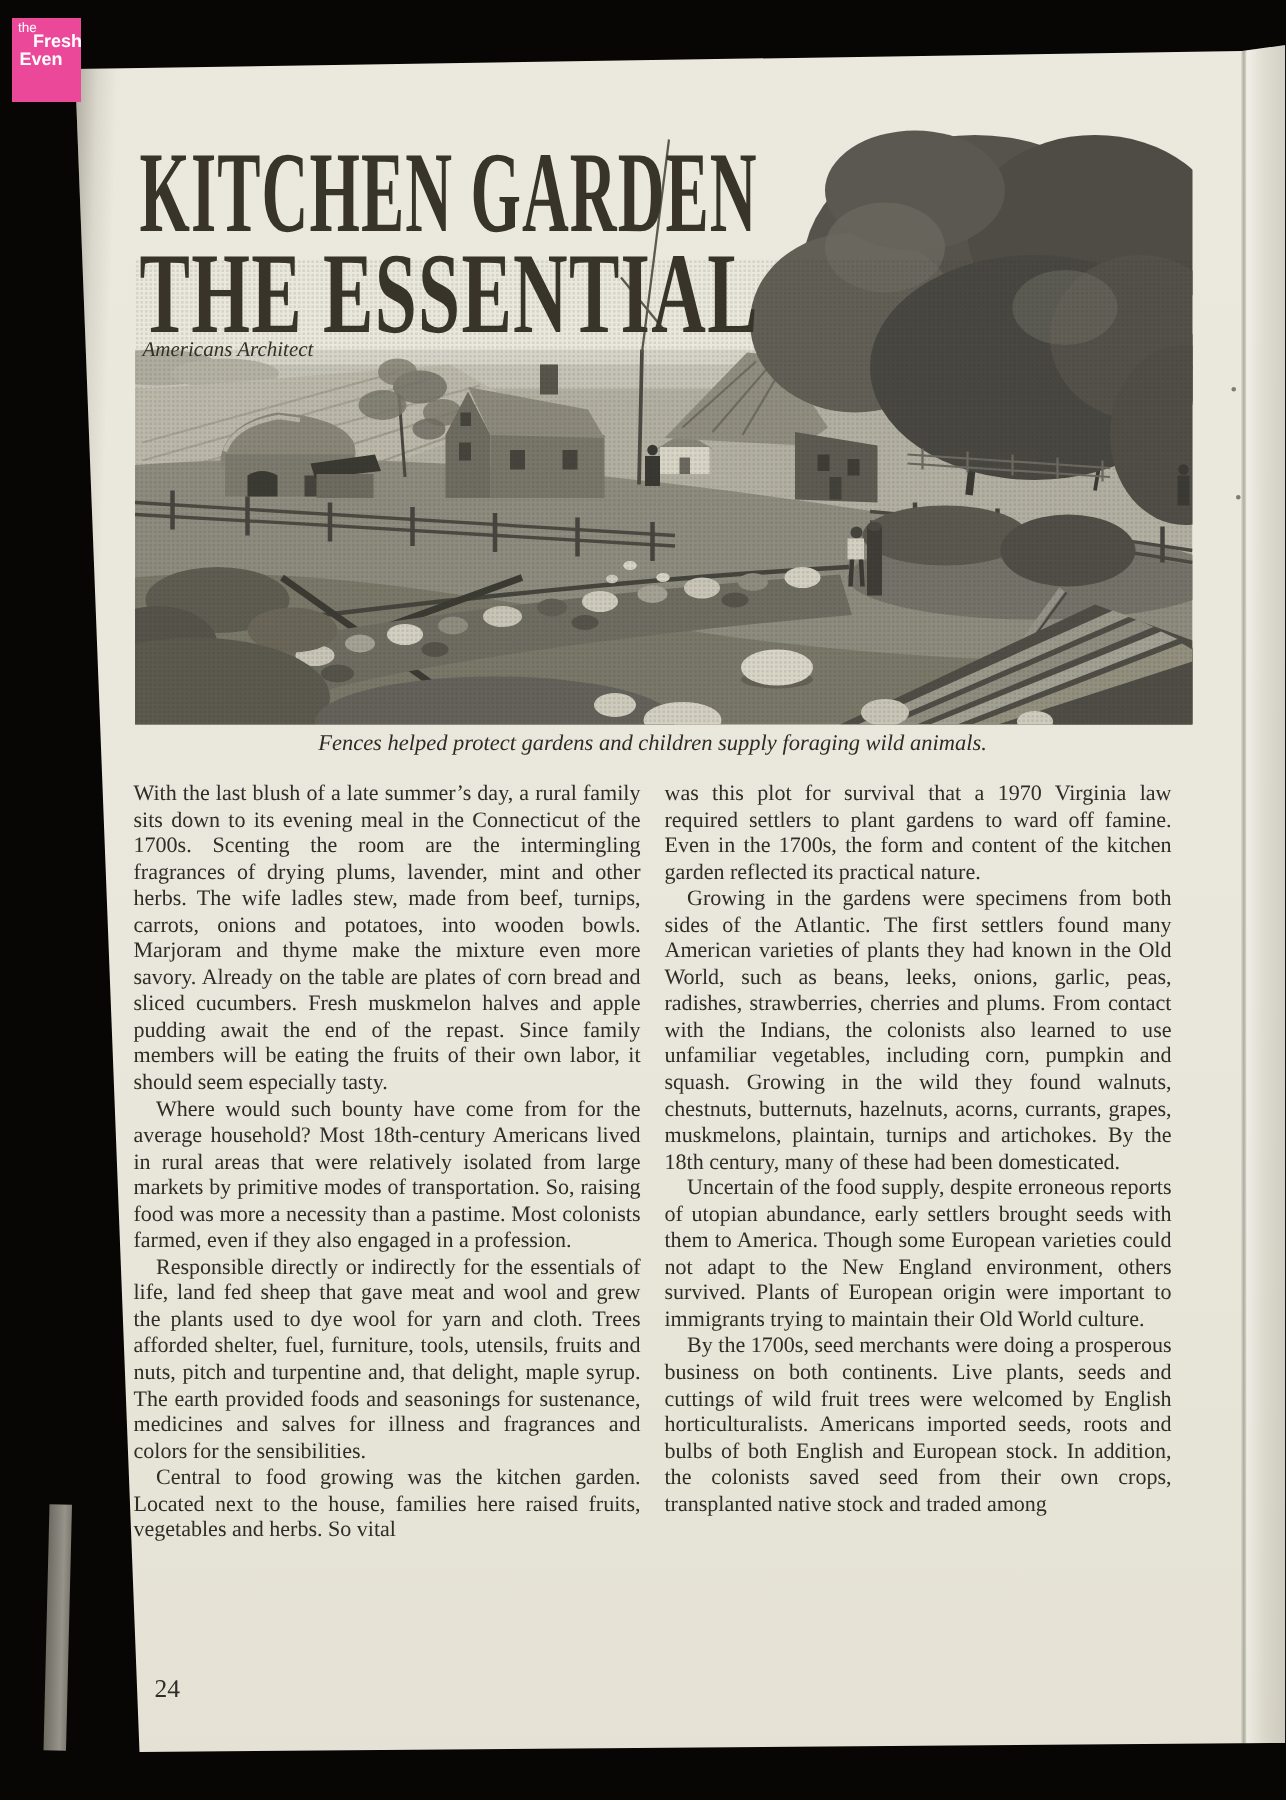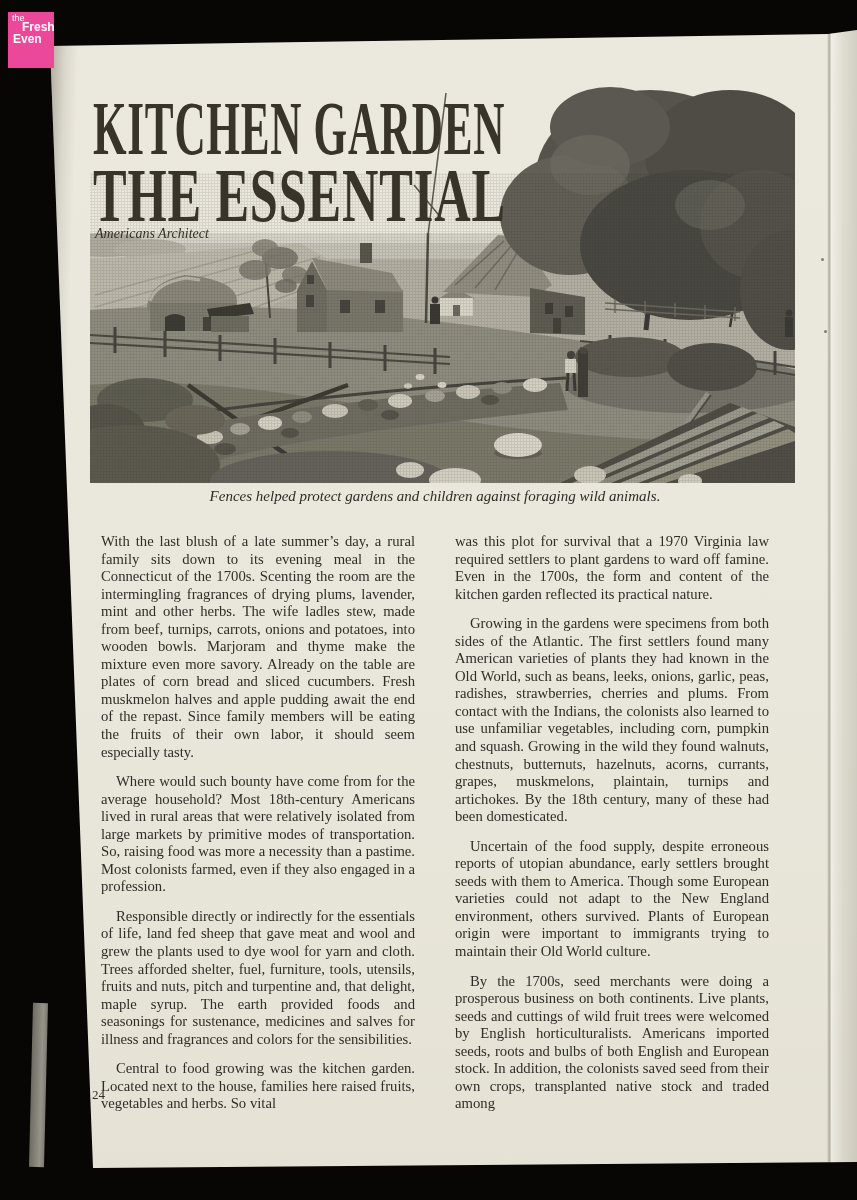--- a/index.html
+++ b/index.html
@@ -63,23 +63,23 @@
     background-image:radial-gradient(rgba(35,33,28,.10) 1px,transparent 1.2px);
     background-size:3px 3px;
   }
   .caption{
     position:absolute;left:0;top:458px;width:692px;text-align:center;
     font-style:italic;font-size:15px;color:#2e2b25;
   }
   
   .cols{position:absolute;left:0;top:491px;width:692px;display:flex;gap:16px;}
   .col{width:338px;font-size:14.7px;line-height:17.55px;text-align:justify;color:#2f2d27;}
-  .col p{margin:12px;text-indent:15px;}
+  .col p{margin:0;text-indent:15px;}
   .col p:first-child{text-indent:0;}
-  .pagenum{position:absolute;left:3px;top:1057px;font-size:13px;color:#2f2d27;}
+  .pagenum{position:absolute;left:3px;top:1086px;font-size:17px;color:#2f2d27;padding-left:11px;}
 </style>
 </head>
 <body>
 
 <div class="edge-sliver"></div>
 
 <div class="page">
   <div class="gutter-shadow"></div>
   <div class="crease-line"></div>
   <div class="page-curl"></div>
@@ -269,21 +269,21 @@
           <ellipse cx="428" cy="360" rx="24" ry="12" fill="#d9d6c8"></ellipse>
           <ellipse cx="365" cy="395" rx="26" ry="12" fill="#d4d1c3"></ellipse>
           <ellipse cx="320" cy="385" rx="14" ry="8" fill="#cfccbe"></ellipse>
           <ellipse cx="500" cy="390" rx="16" ry="9" fill="#c9c6b8"></ellipse>
           <ellipse cx="600" cy="396" rx="12" ry="7" fill="#cfccbe"></ellipse>
         </g>
       </svg>
       <div class="grain"></div>
     </div>
 
-    <div class="caption">Fences helped protect gardens and children against foraging wild animals.</div>
+    <div class="caption">Fences helped protect gardens and children supply foraging wild animals.</div>
 
     <div class="cols">
       <div class="col">
           <p>With the last blush of a late summer’s day, a rural family sits down to its evening meal in the Connecticut of the 1700s. Scenting the room are the intermingling fragrances of drying plums, lavender, mint and other herbs. The wife ladles stew, made from beef, turnips, carrots, onions and potatoes, into wooden bowls. Marjoram and thyme make the mixture even more savory. Already on the table are plates of corn bread and sliced cucumbers. Fresh muskmelon halves and apple pudding await the end of the repast. Since family members will be eating the fruits of their own labor, it should seem especially tasty.</p>
           <p>Where would such bounty have come from for the average household? Most 18th-century Americans lived in rural areas that were relatively isolated from large markets by primitive modes of transportation. So, raising food was more a necessity than a pastime. Most colonists farmed, even if they also engaged in a profession.</p>
           <p>Responsible directly or indirectly for the essentials of life, land fed sheep that gave meat and wool and grew the plants used to dye wool for yarn and cloth. Trees afforded shelter, fuel, furniture, tools, utensils, fruits and nuts, pitch and turpentine and, that delight, maple syrup. The earth provided foods and seasonings for sustenance, medicines and salves for illness and fragrances and colors for the sensibilities.</p>
           <p>Central to food growing was the kitchen garden. Located next to the house, families here raised fruits, vegetables and herbs. So vital</p>
         </div>
       <div class="col">
           <p>was this plot for survival that a 1970 Virginia law required settlers to plant gardens to ward off famine. Even in the 1700s, the form and content of the kitchen garden reflected its practical nature.</p>

